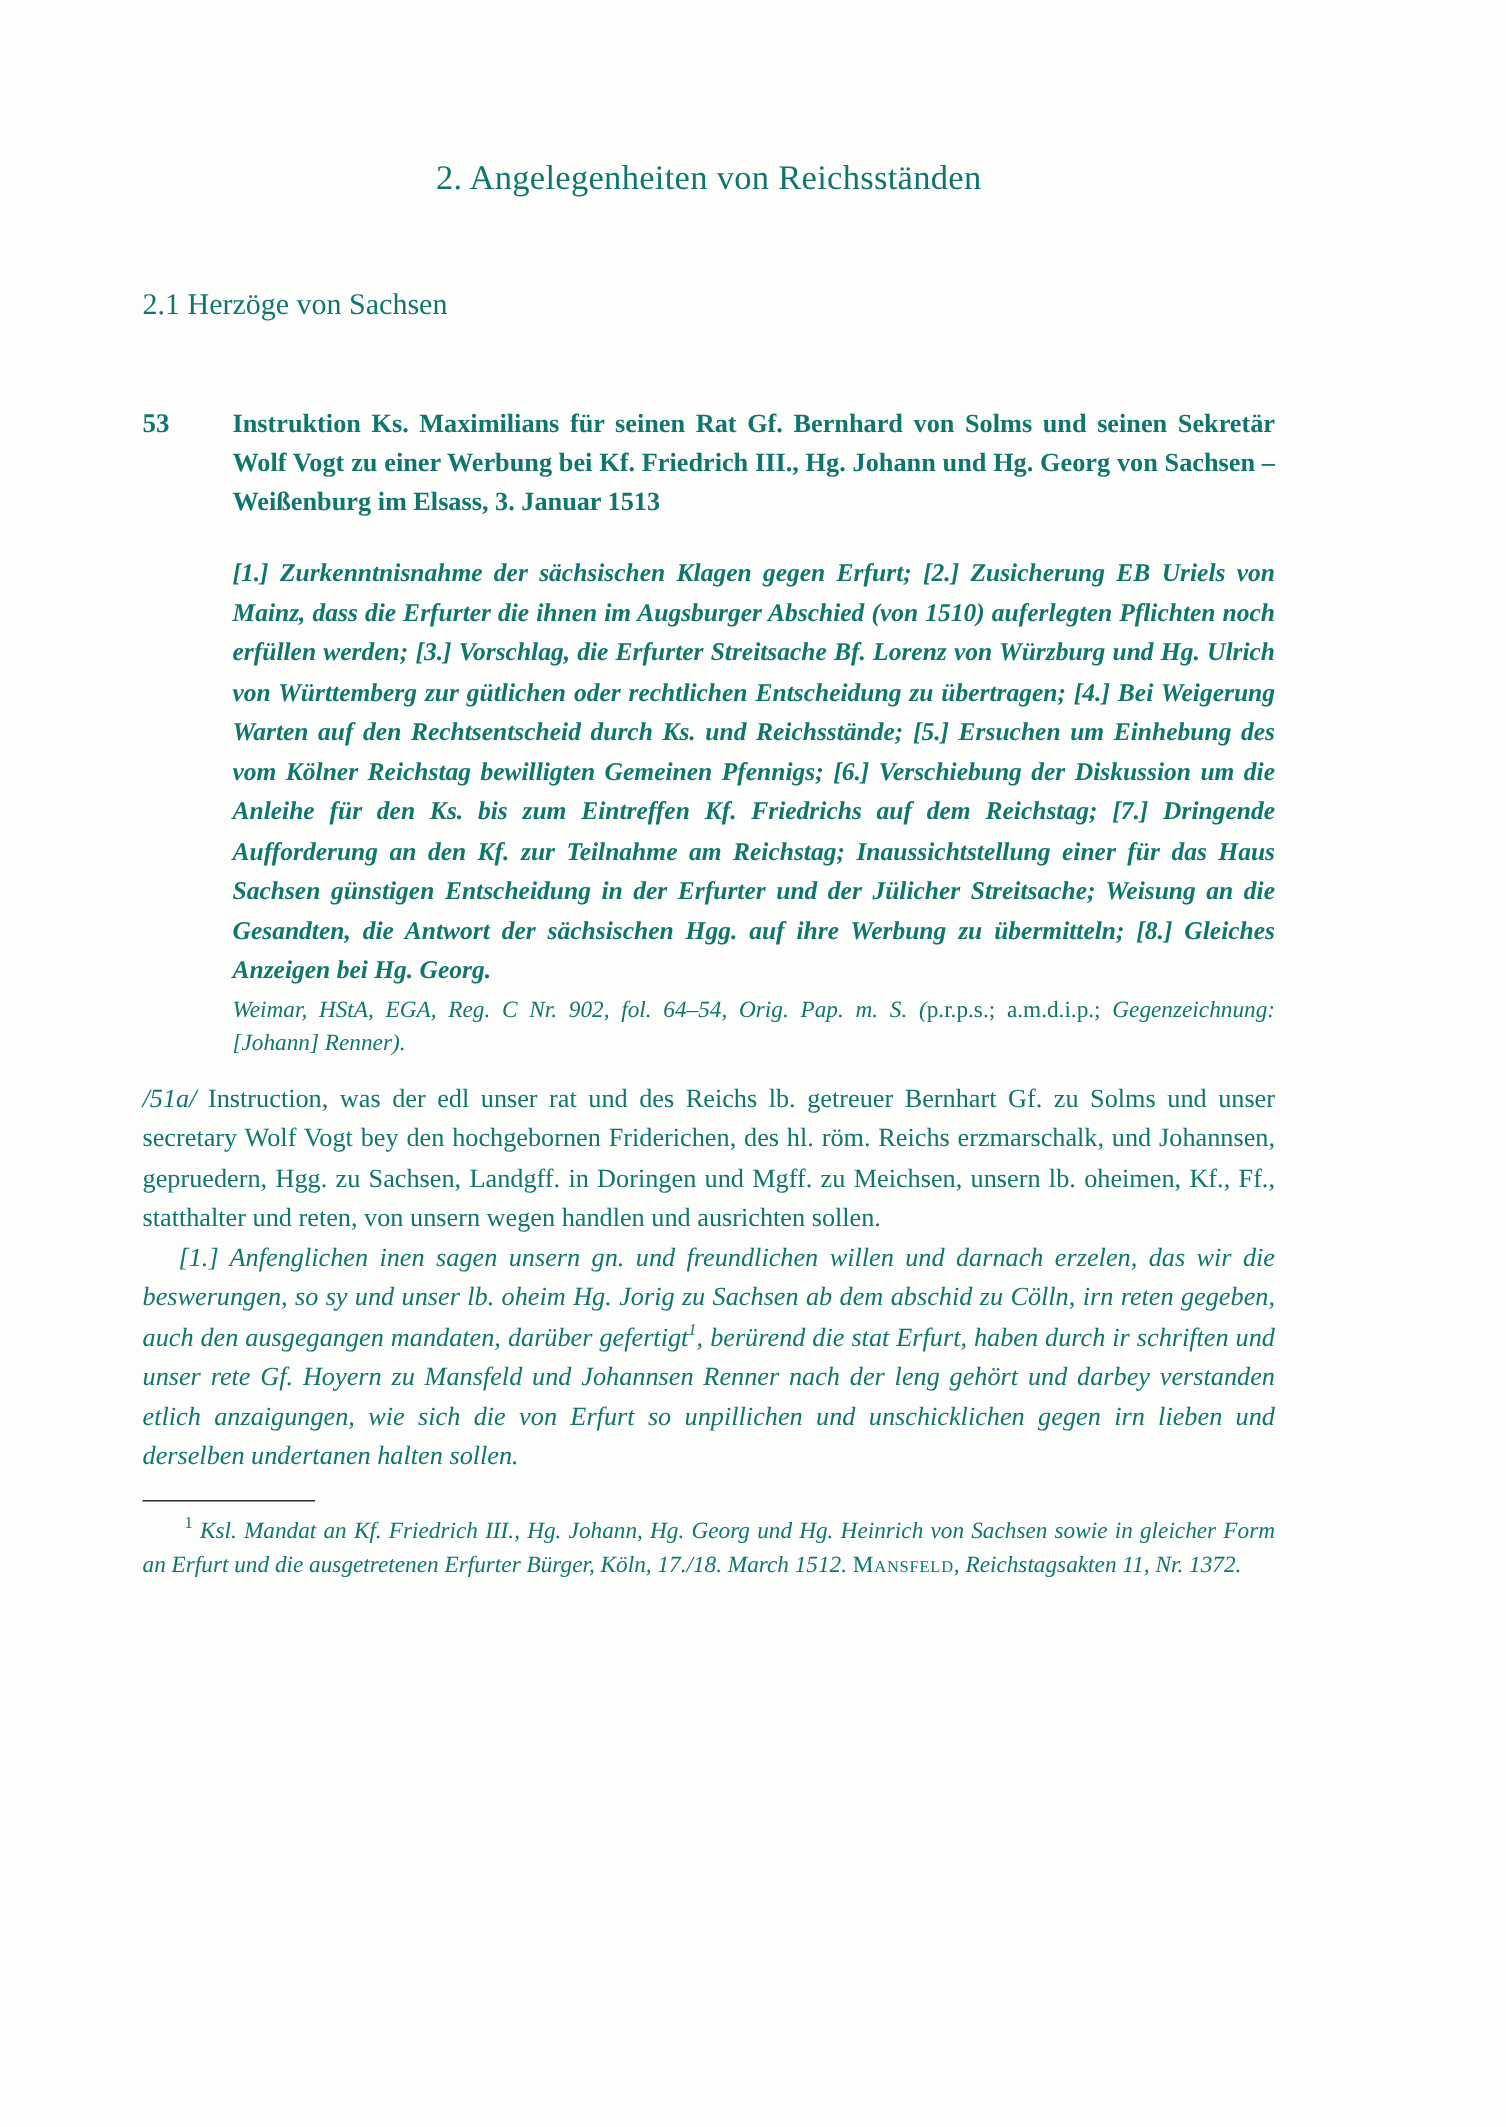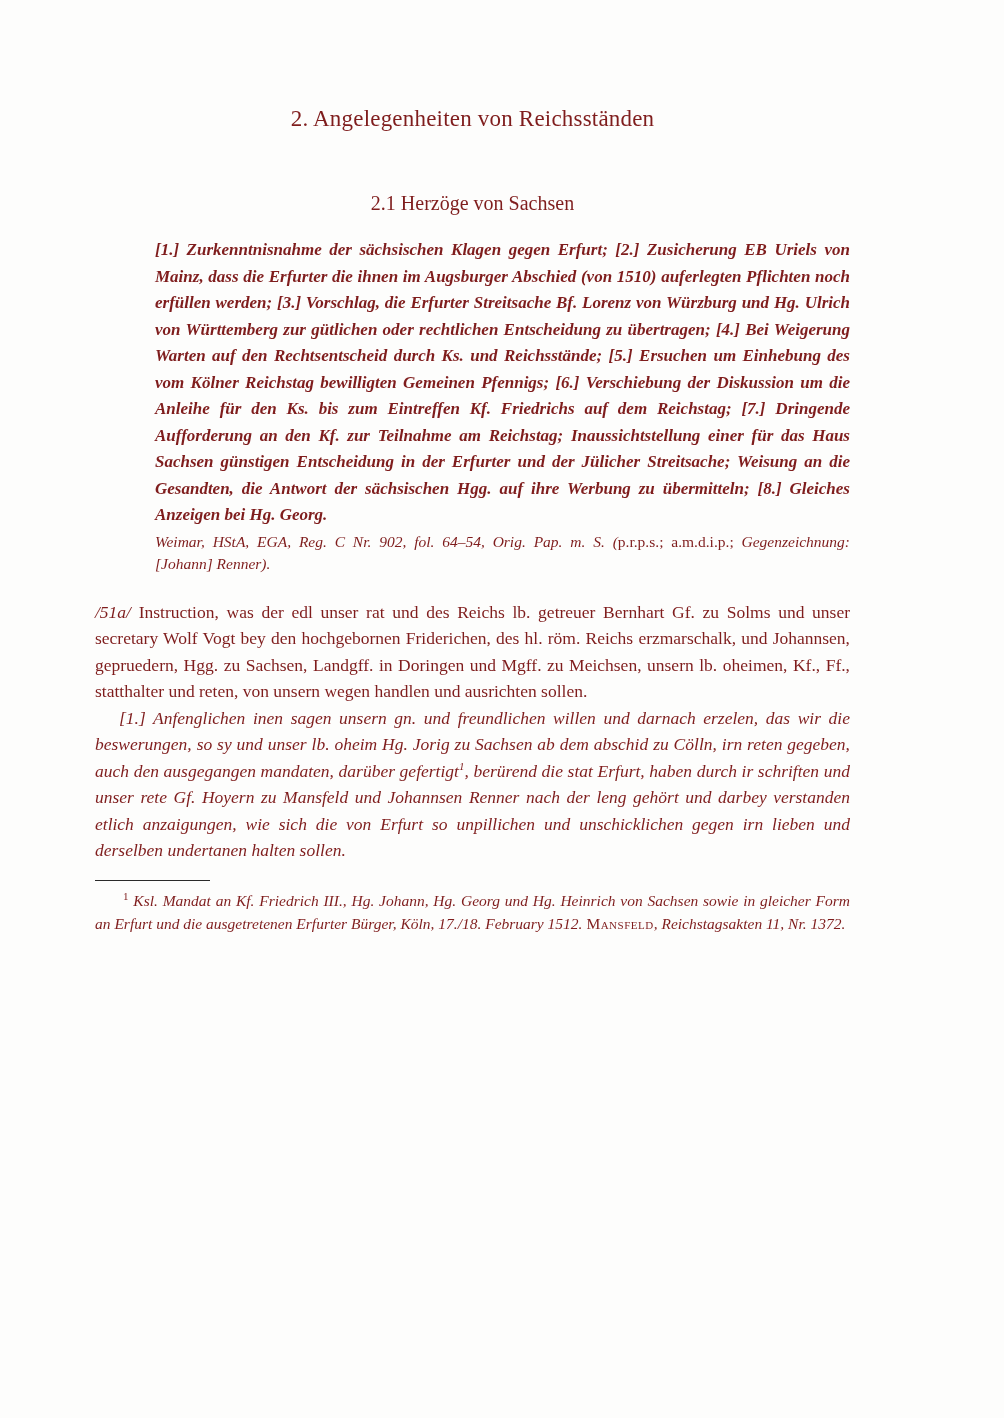--- a/index.html
+++ b/index.html
@@ -6,37 +6,36 @@
     margin: 0;
     padding: 0;
     background: #ffffff;
   }
   .page {
     position: relative;
     width: 1004px;
     height: 1418px;
     margin: 0 auto;
     background: #fdfdfc;
-    color: #7f1d1d;
+    color: #0f766e;
     font-family: "Liberation Serif", "DejaVu Serif", serif;
     box-sizing: border-box;
     padding: 106px 154px 0 95px;
     overflow: hidden;
   }
   .chapter-title {
     font-size: 23px;
     font-weight: normal;
     text-align: center;
     margin: 0;
     letter-spacing: 0.2px;
   }
   .section-title {
     font-size: 20px;
     font-weight: normal;
-    text-align: center;
     margin: 60px 0 0 0;
   }
   .entry-head {
     display: grid;
     grid-template-columns: 60px 1fr;
     margin-top: 54px;
   }
   .entry-number {
     font-weight: bold;
     font-size: 18px;
@@ -61,21 +60,21 @@
     margin: 2px 0 0 60px;
     font-size: 15.5px;
     line-height: 22px;
     text-align: justify;
     font-style: italic;
   }
   .source .roman {
     font-style: normal;
   }
   .bodytext {
-    margin-top: 24px;
+    margin-top: 12px;
   }
   .para {
     margin: 0;
     font-size: 17.5px;
     line-height: 26.5px;
     text-align: justify;
   }
   .para.indent {
     text-indent: 24px;
     font-style: italic;
@@ -116,36 +115,40 @@
 </style>
 </head>
 <body>
 
 <div class="page">
 
   <h1 class="chapter-title">2. Angelegenheiten von Reichsständen</h1>
 
   <h2 class="section-title">2.1 Herzöge von Sachsen</h2>
 
+  <div class="entry-head">
+    <div class="entry-number">53</div>
+    <h3 class="entry-title">Instruktion Ks. Maximilians für seinen Rat Gf. Bernhard von Solms und seinen Sekretär Wolf Vogt zu einer Werbung bei Kf. Friedrich III., Hg. Johann und Hg. Georg von Sachsen – Weißenburg im Elsass, 3. Januar 1513</h3>
+  </div>
 
   <p class="summary">[1.] Zurkenntnisnahme der sächsischen Klagen gegen Erfurt; [2.] Zusicherung EB Uriels von Mainz, dass die Erfurter die ihnen im Augsburger Abschied (von 1510) auferlegten Pflichten noch erfüllen werden; [3.] Vorschlag, die Erfurter Streitsache Bf. Lorenz von Würzburg und Hg. Ulrich von Württemberg zur gütlichen oder rechtlichen Entscheidung zu übertragen; [4.] Bei Weigerung Warten auf den Rechtsentscheid durch Ks. und Reichsstände; [5.] Ersuchen um Einhebung des vom Kölner Reichstag bewilligten Gemeinen Pfennigs; [6.] Verschiebung der Diskussion um die Anleihe für den Ks. bis zum Eintreffen Kf. Friedrichs auf dem Reichstag; [7.] Dringende Aufforderung an den Kf. zur Teilnahme am Reichstag; Inaussichtstellung einer für das Haus Sachsen günstigen Entscheidung in der Erfurter und der Jülicher Streitsache; Weisung an die Gesandten, die Antwort der sächsischen Hgg. auf ihre Werbung zu übermitteln; [8.] Gleiches Anzeigen bei Hg. Georg.</p>
 
   <p class="source">
     <span class="italic">Weimar, HStA, EGA, Reg. C Nr. 902, fol. 64–54, Orig. Pap. m. S. (</span><span class="roman">p.r.p.s.; a.m.d.i.p.;</span><span class="italic"> Gegenzeichnung: [Johann] Renner).</span>
   </p>
 
   <div class="bodytext">
     <p class="para">
       <span class="folio">/51a/</span><span> Instruction, was der edl unser rat und des Reichs lb. getreuer Bernhart Gf. zu Solms und unser secretary Wolf Vogt bey den hochgebornen Friderichen, des hl. röm. Reichs erzmarschalk, und Johannsen, gepruedern, Hgg. zu Sachsen, Landgff. in Doringen und Mgff. zu Meichsen, unsern lb. oheimen, Kf., Ff., statthalter und reten, von unsern wegen handlen und ausrichten sollen.</span>
     </p>
     <p class="para indent">
       <span>[1.] Anfenglichen inen sagen unsern gn. und freundlichen willen und darnach erzelen, das wir die beswerungen, so sy und unser lb. oheim Hg. Jorig zu Sachsen ab dem abschid zu Cölln, irn reten gegeben, auch den ausgegangen mandaten, darüber gefertigt</span><sup class="fnref">1</sup><span>, berürend die stat Erfurt, haben durch ir schriften und unser rete Gf. Hoyern zu Mansfeld und Johannsen Renner nach der leng gehört und darbey verstanden etlich anzaigungen, wie sich die von Erfurt so unpillichen und unschicklichen gegen irn lieben und derselben undertanen halten sollen.</span>
     </p>
   </div>
 
   <div class="footnote-area">
     <div class="footnote-rule"></div>
     <p class="footnote">
-      <sup class="fnref">1</sup><span> Ksl. Mandat an Kf. Friedrich III., Hg. Johann, Hg. Georg und Hg. Heinrich von Sachsen sowie in gleicher Form an Erfurt und die ausgetretenen Erfurter Bürger, Köln, 17./18. February 1512. </span><span class="smallcaps">Mansfeld</span><span>, Reichstagsakten 11, Nr. 1372.</span>
+      <sup class="fnref">1</sup><span> Ksl. Mandat an Kf. Friedrich III., Hg. Johann, Hg. Georg und Hg. Heinrich von Sachsen sowie in gleicher Form an Erfurt und die ausgetretenen Erfurter Bürger, Köln, 17./18. March 1512. </span><span class="smallcaps">Mansfeld</span><span>, Reichstagsakten 11, Nr. 1372.</span>
     </p>
   </div>
 
 </div>
 
 </body></html>

